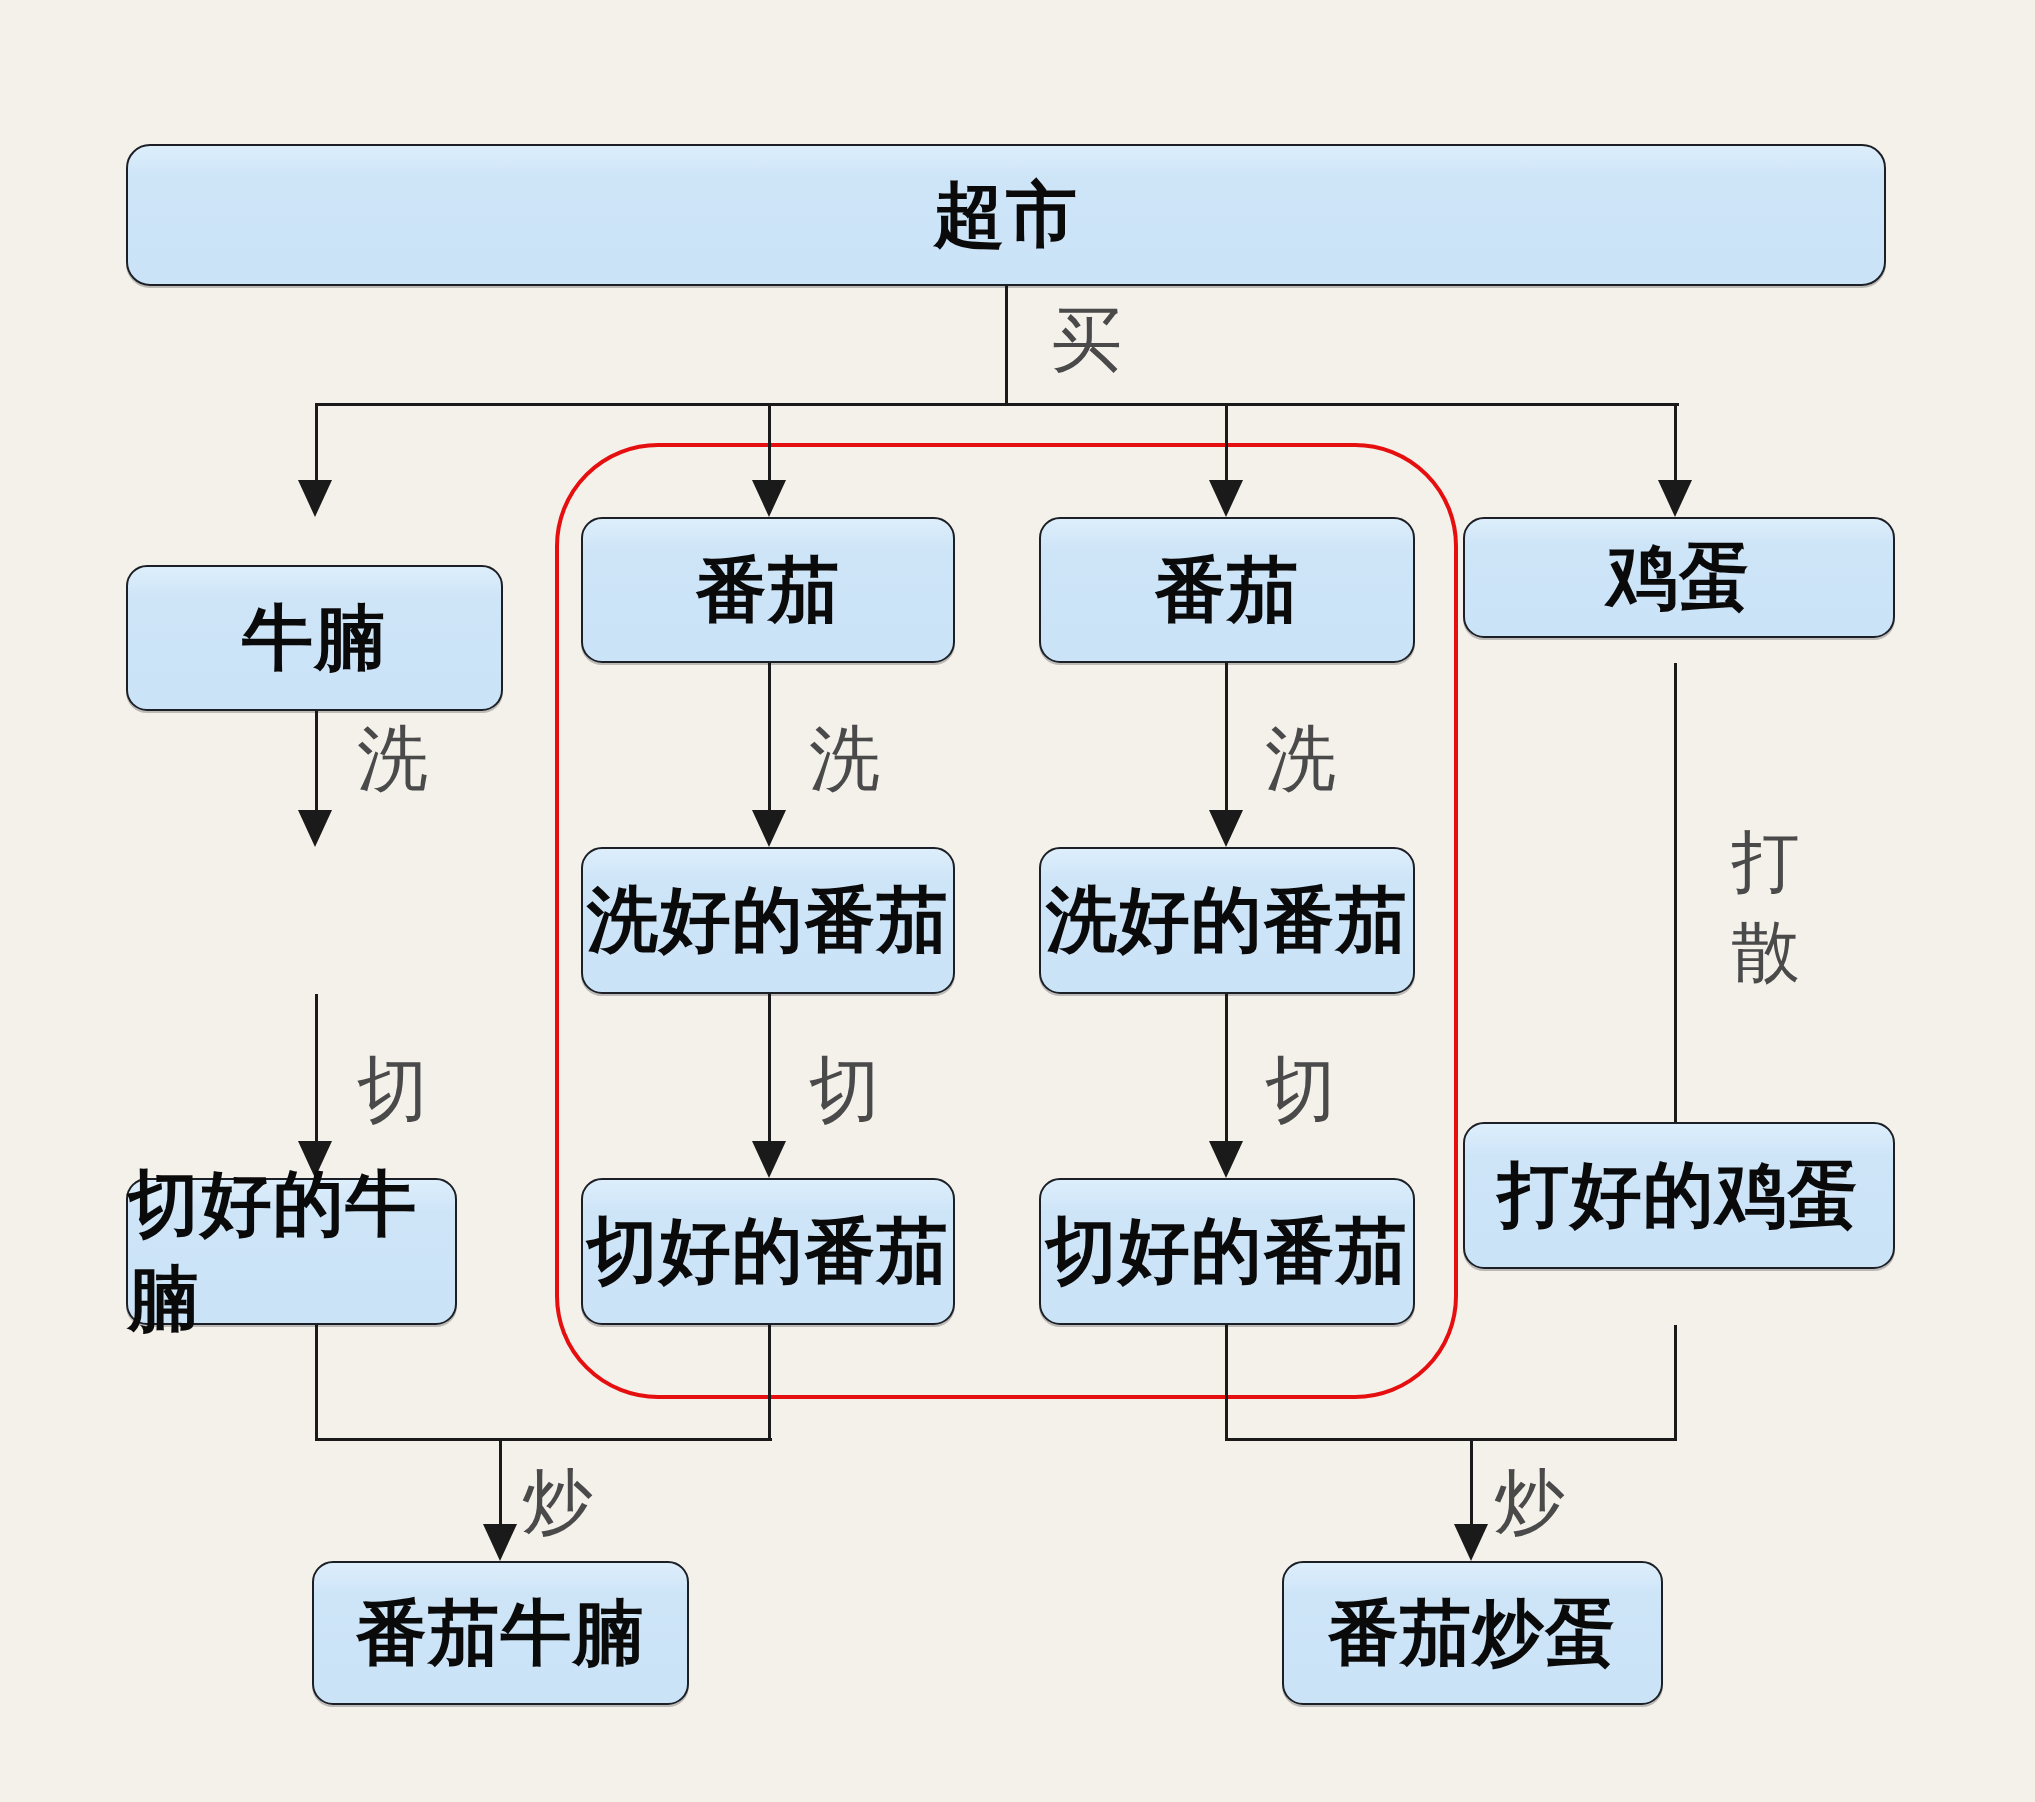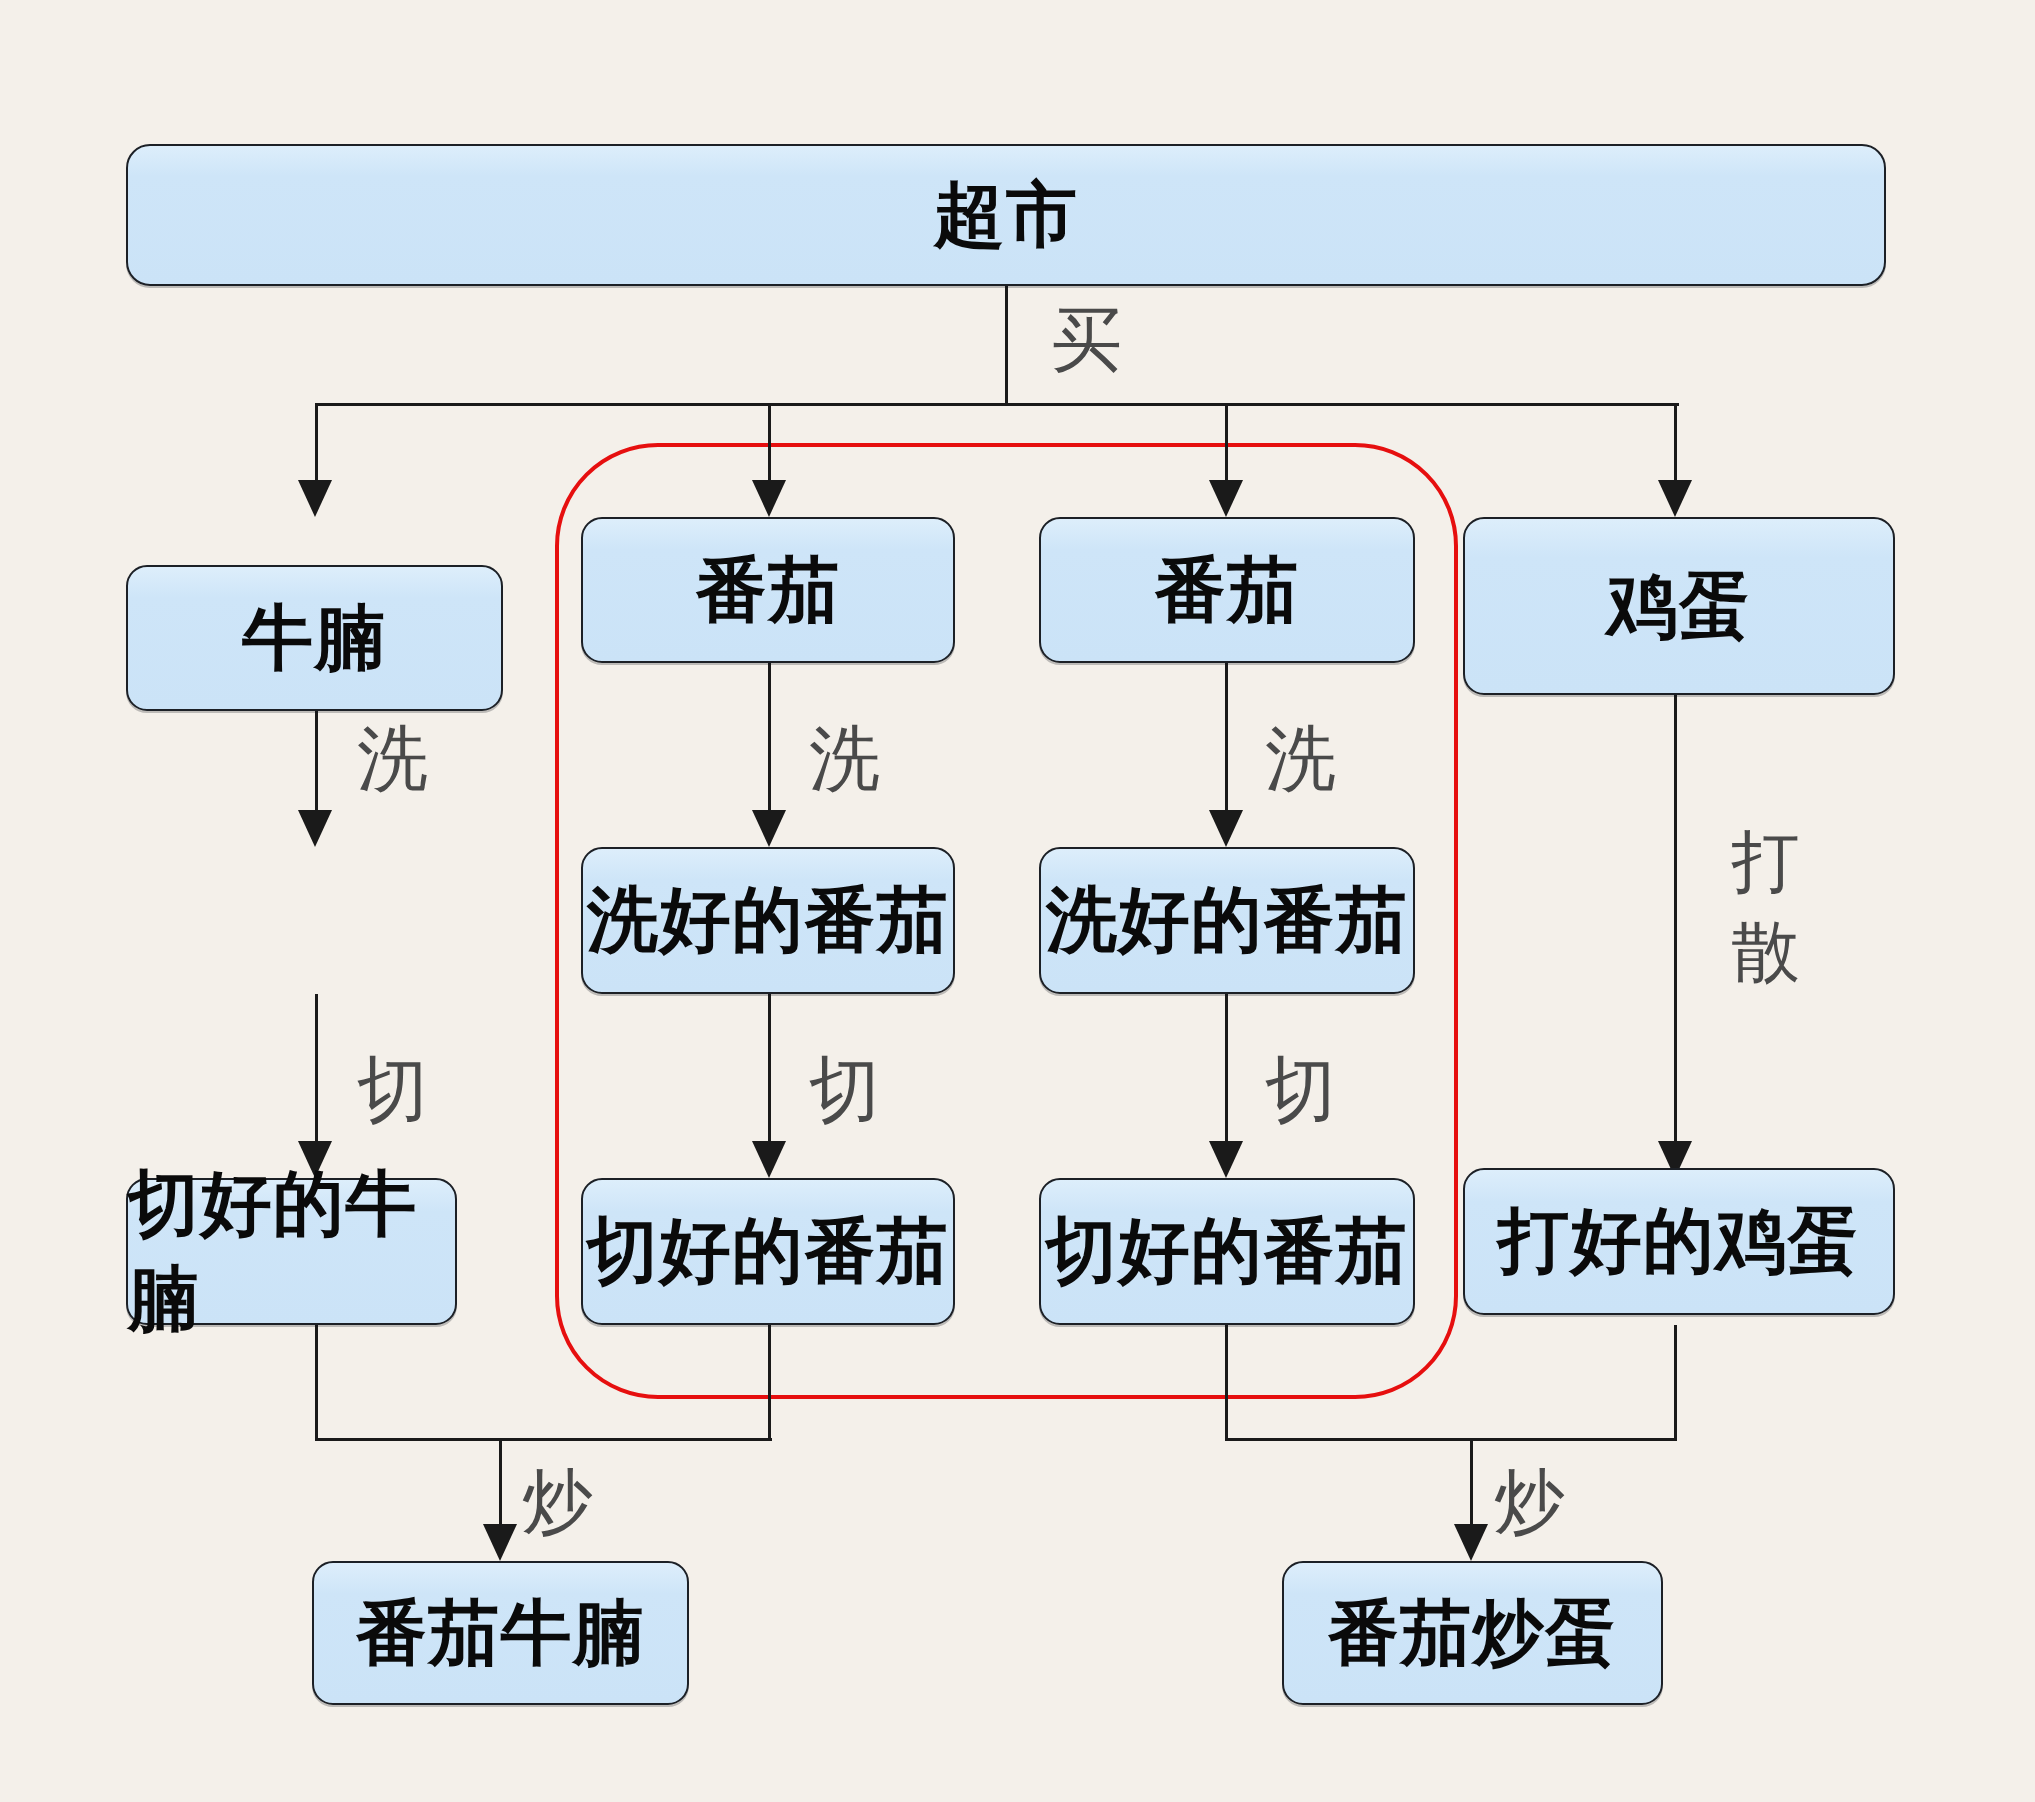--- a/index.html
+++ b/index.html
@@ -103,27 +103,27 @@
   <div class="hline" style="left:1225px;top:1438px;width:452px;"></div>
   <div class="vline" style="left:1470px;top:1438px;height:87px;"></div>
   <div class="arrowhead" style="left:1454px;top:1524px;"></div>
   <div class="elabel" style="left:1494px;top:1465px;">炒</div>
 
   <div class="node root" style="left:126px;top:144px;width:1760px;height:142px;">超市</div>
 
   <div class="node" style="left:126px;top:517px;width:377px;height:146px;margin-top:48px;">牛腩</div>
   <div class="node" style="left:581px;top:517px;width:374px;height:146px;">番茄</div>
   <div class="node" style="left:1039px;top:517px;width:376px;height:146px;">番茄</div>
-  <div class="node" style="left:1463px;top:517px;width:432px;height:178px;">鸡蛋</div>
+  <div class="node" style="left:1463px;top:517px;width:432px;height:121px;">鸡蛋</div>
 
   <div class="node" style="left:581px;top:847px;width:374px;height:147px;">洗好的番茄</div>
   <div class="node" style="left:1039px;top:847px;width:376px;height:147px;">洗好的番茄</div>
 
   <div class="node" style="left:126px;top:1178px;width:331px;height:147px;">切好的牛腩</div>
   <div class="node" style="left:581px;top:1178px;width:374px;height:147px;">切好的番茄</div>
   <div class="node" style="left:1039px;top:1178px;width:376px;height:147px;">切好的番茄</div>
-  <div class="node" style="left:1463px;top:1168px;width:432px;height:147px;">打好的鸡蛋</div>
+  <div class="node" style="left:1463px;top:1122px;width:432px;height:147px;">打好的鸡蛋</div>
 
   <div class="node" style="left:1282px;top:1561px;width:381px;height:144px;">番茄炒蛋</div>
   <div class="node" style="left:312px;top:1561px;width:377px;height:144px;">番茄牛腩</div>
 
 </div>
 
 
 </body></html>

